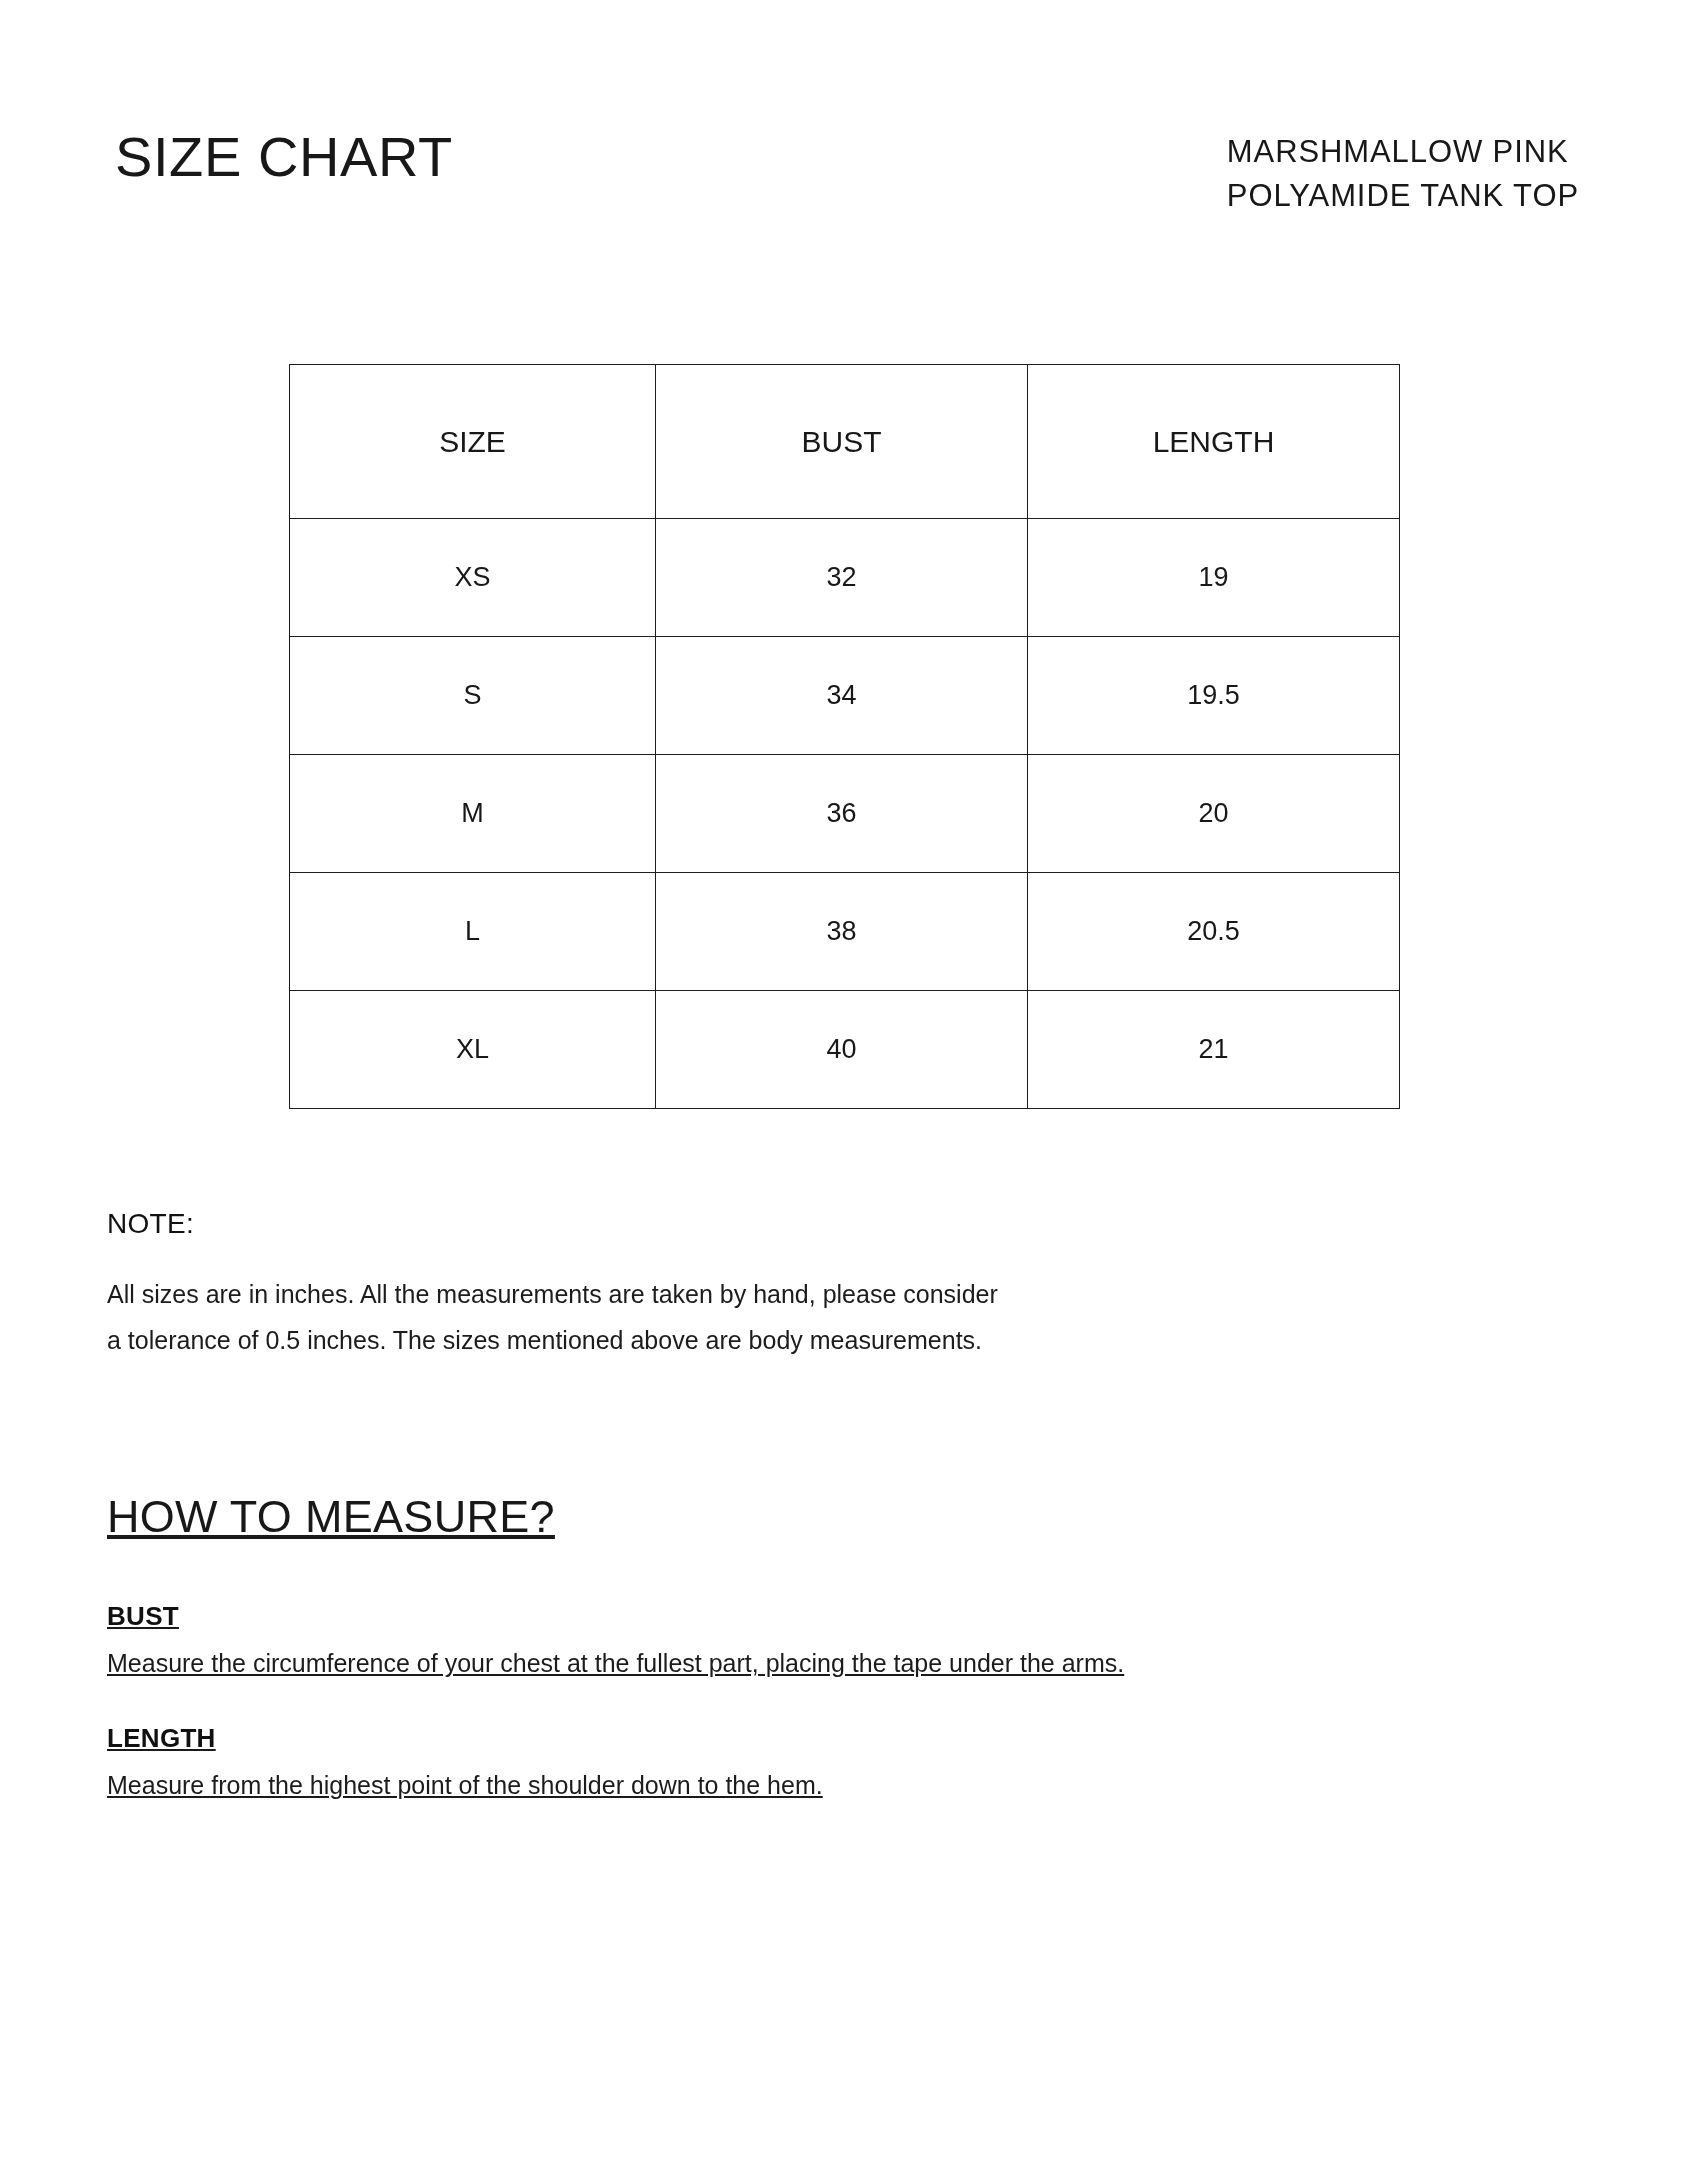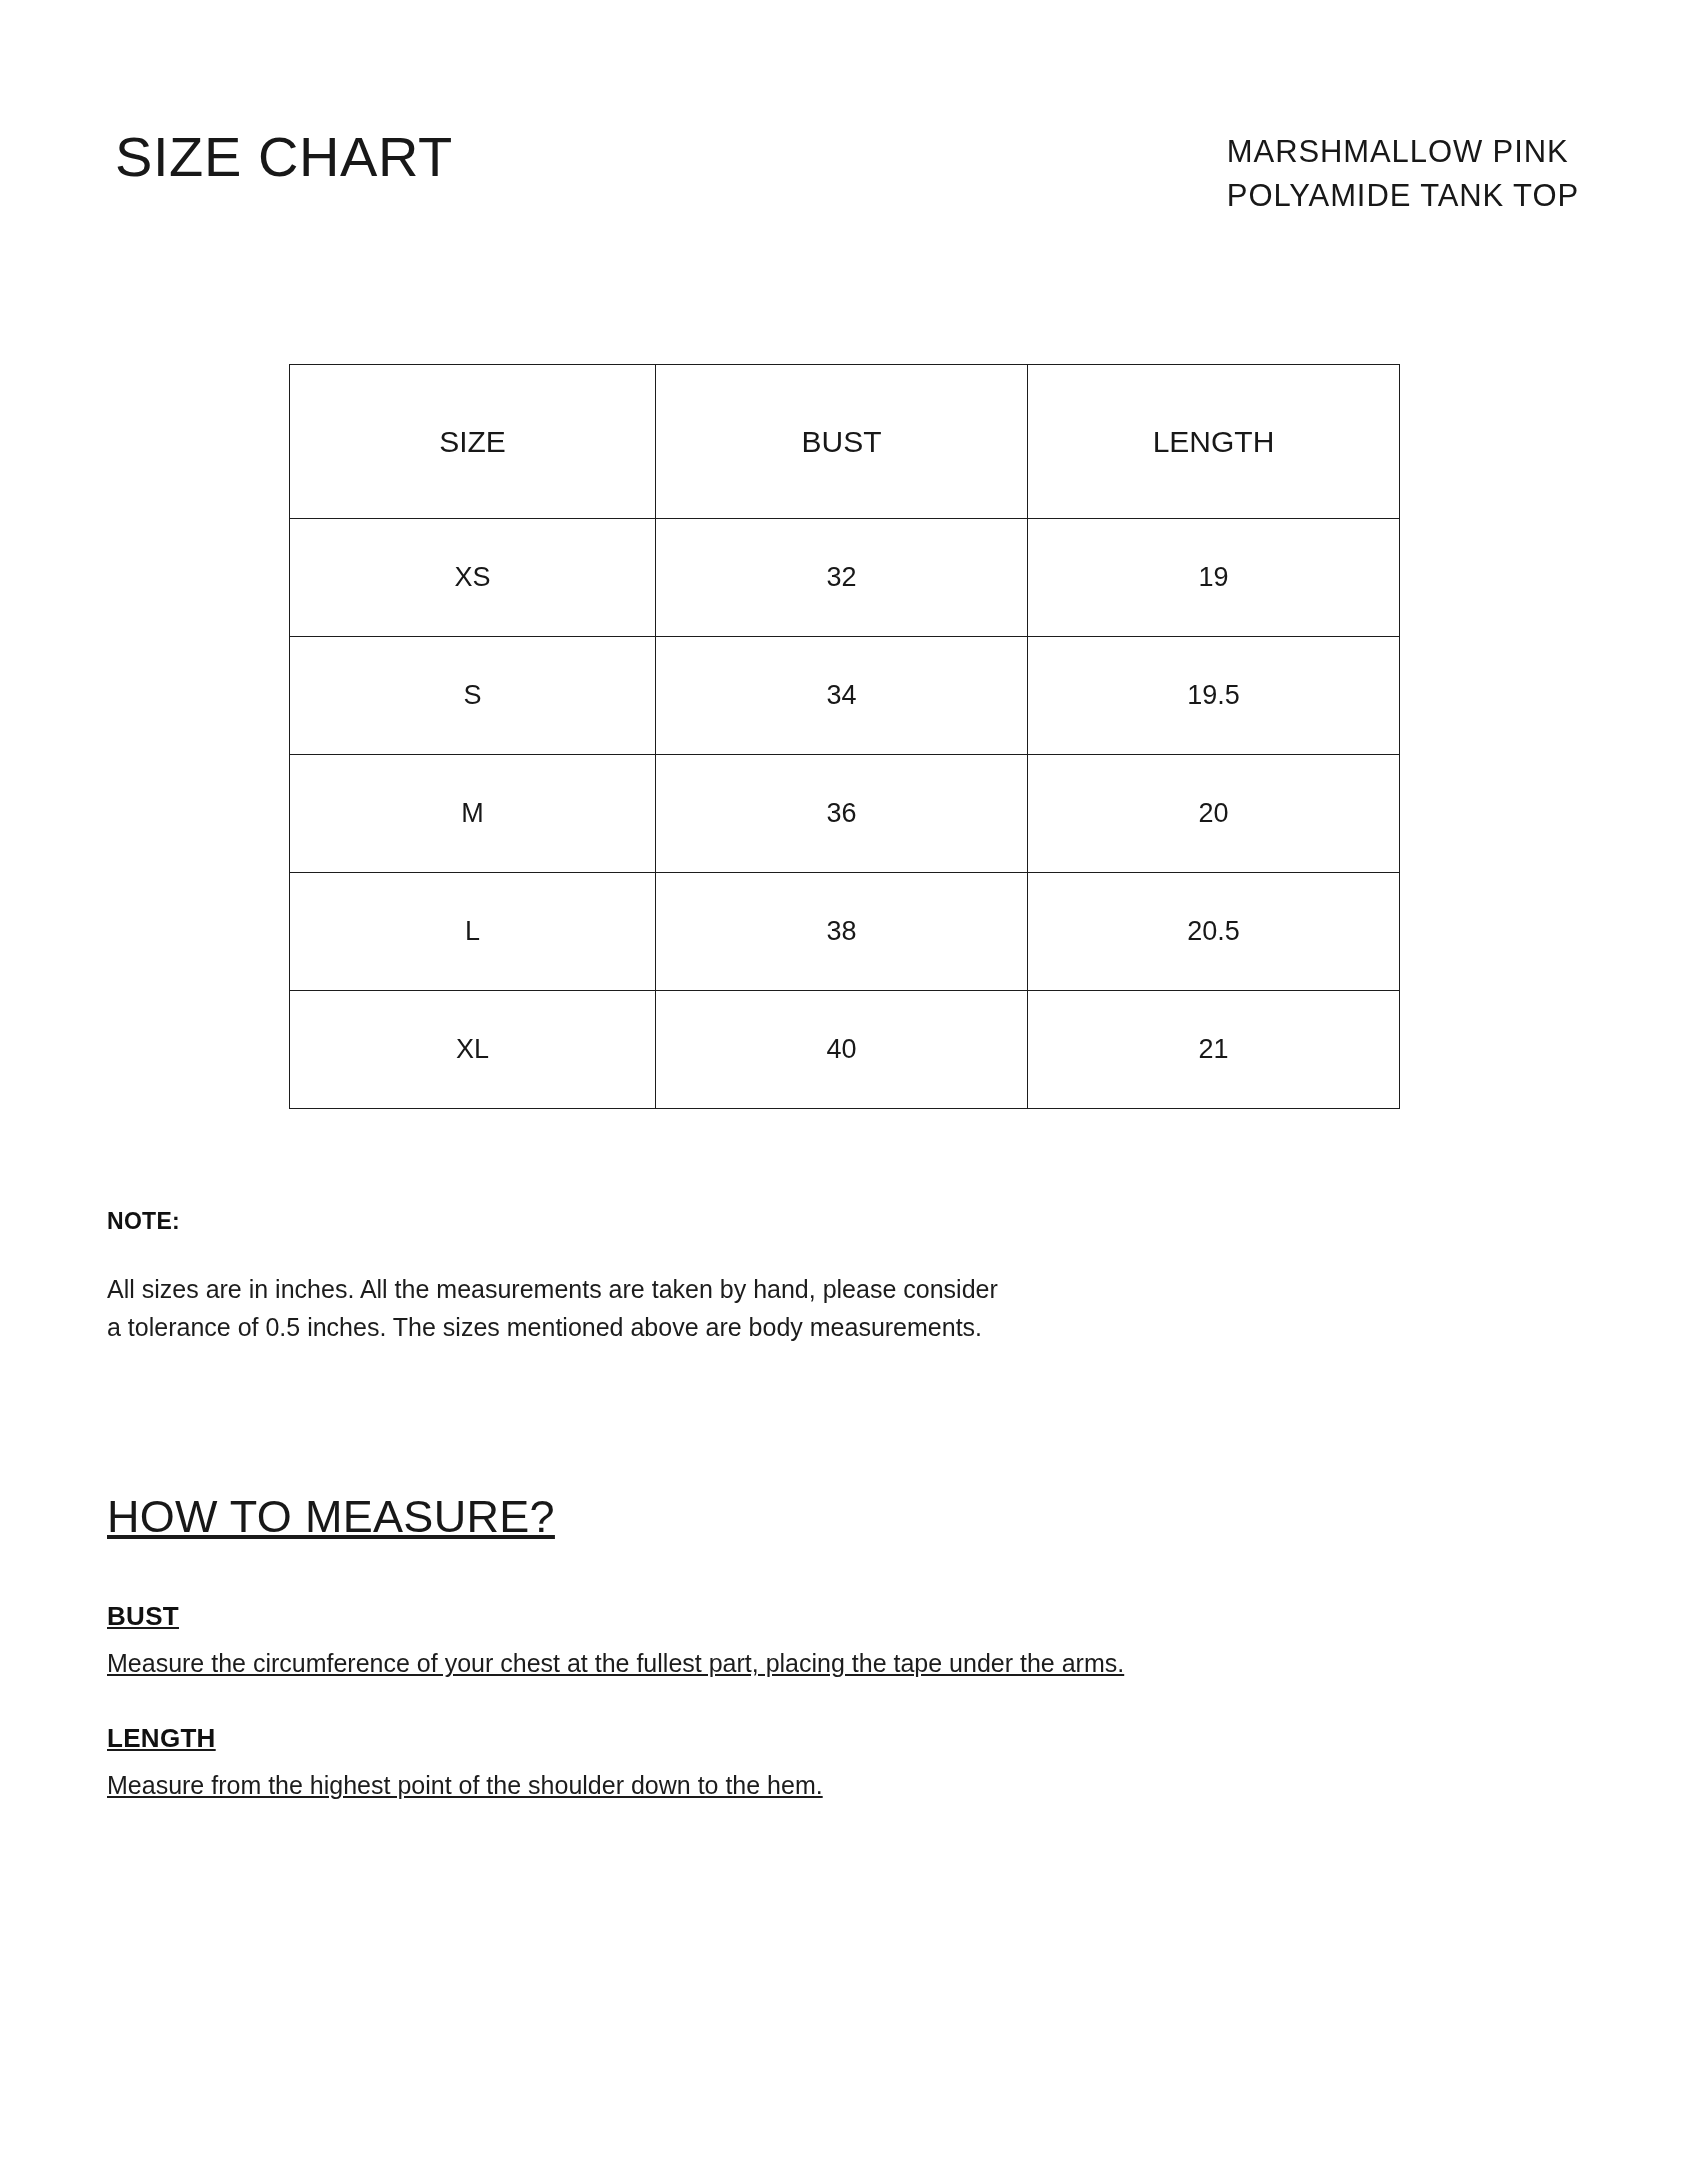--- a/index.html
+++ b/index.html
@@ -80,33 +80,33 @@
   .size-table col.c3 { width: 372px; }
 
   
   .note-block {
     position: absolute;
     top: 1208px;
     left: 107px;
     right: 107px;
   }
   .note-heading {
-    font-size: 23px;
-    font-weight: bold;
+    font-size: 28px;
+    font-weight: normal;
     letter-spacing: 0.3px;
     color: #111;
     margin: 0 0 35px 0;
   }
   .note-body {
     font-size: 25px;
     line-height: 1.52;
     color: #1c1c1c;
     max-width: 1268px;
   }
-  .note-body div { white-space: nowrap; }
+  .note-body div { white-space: nowrap; margin-top: 8px; }
 
   
   .howto {
     position: absolute;
     top: 1491px;
     left: 107px;
     right: 107px;
     text-decoration: underline;
   }
   .howto-title {

